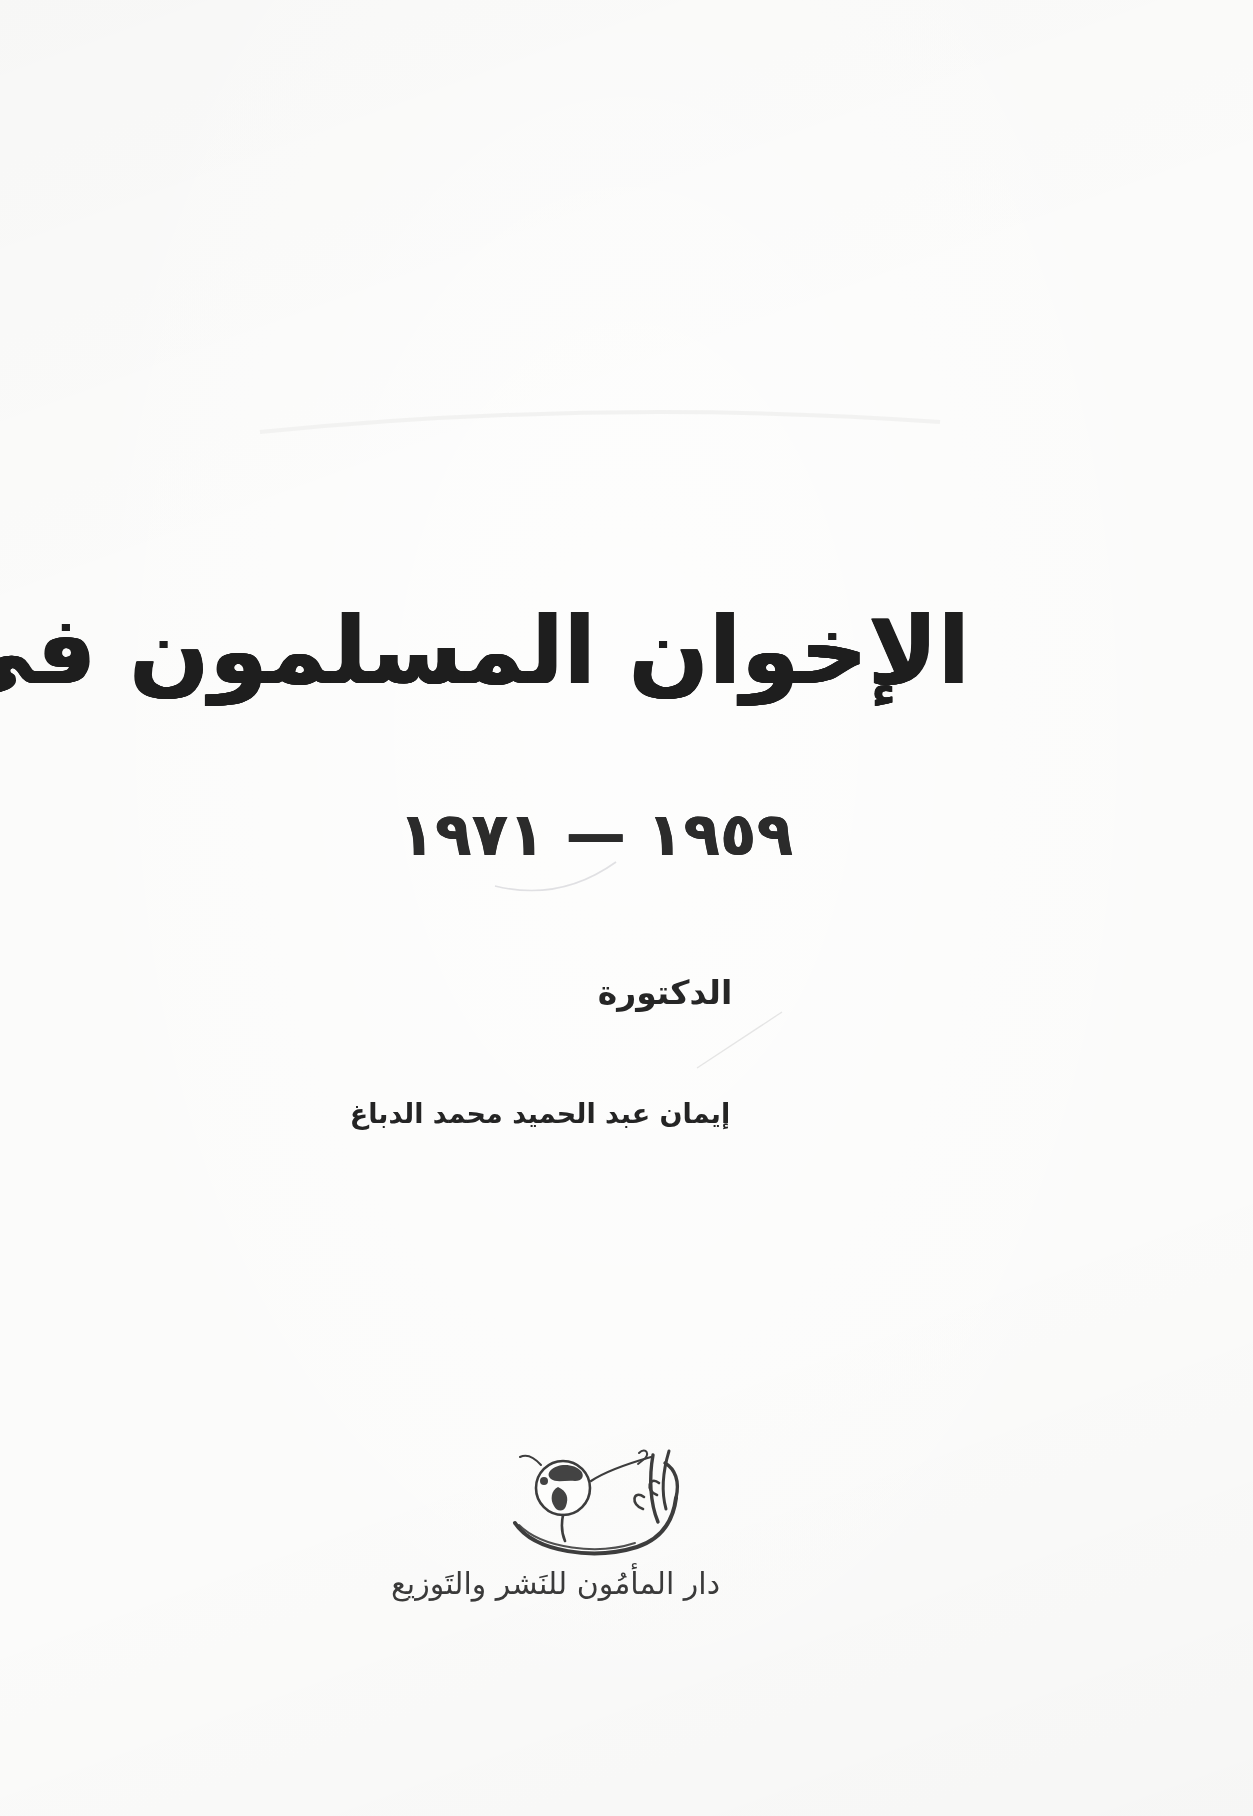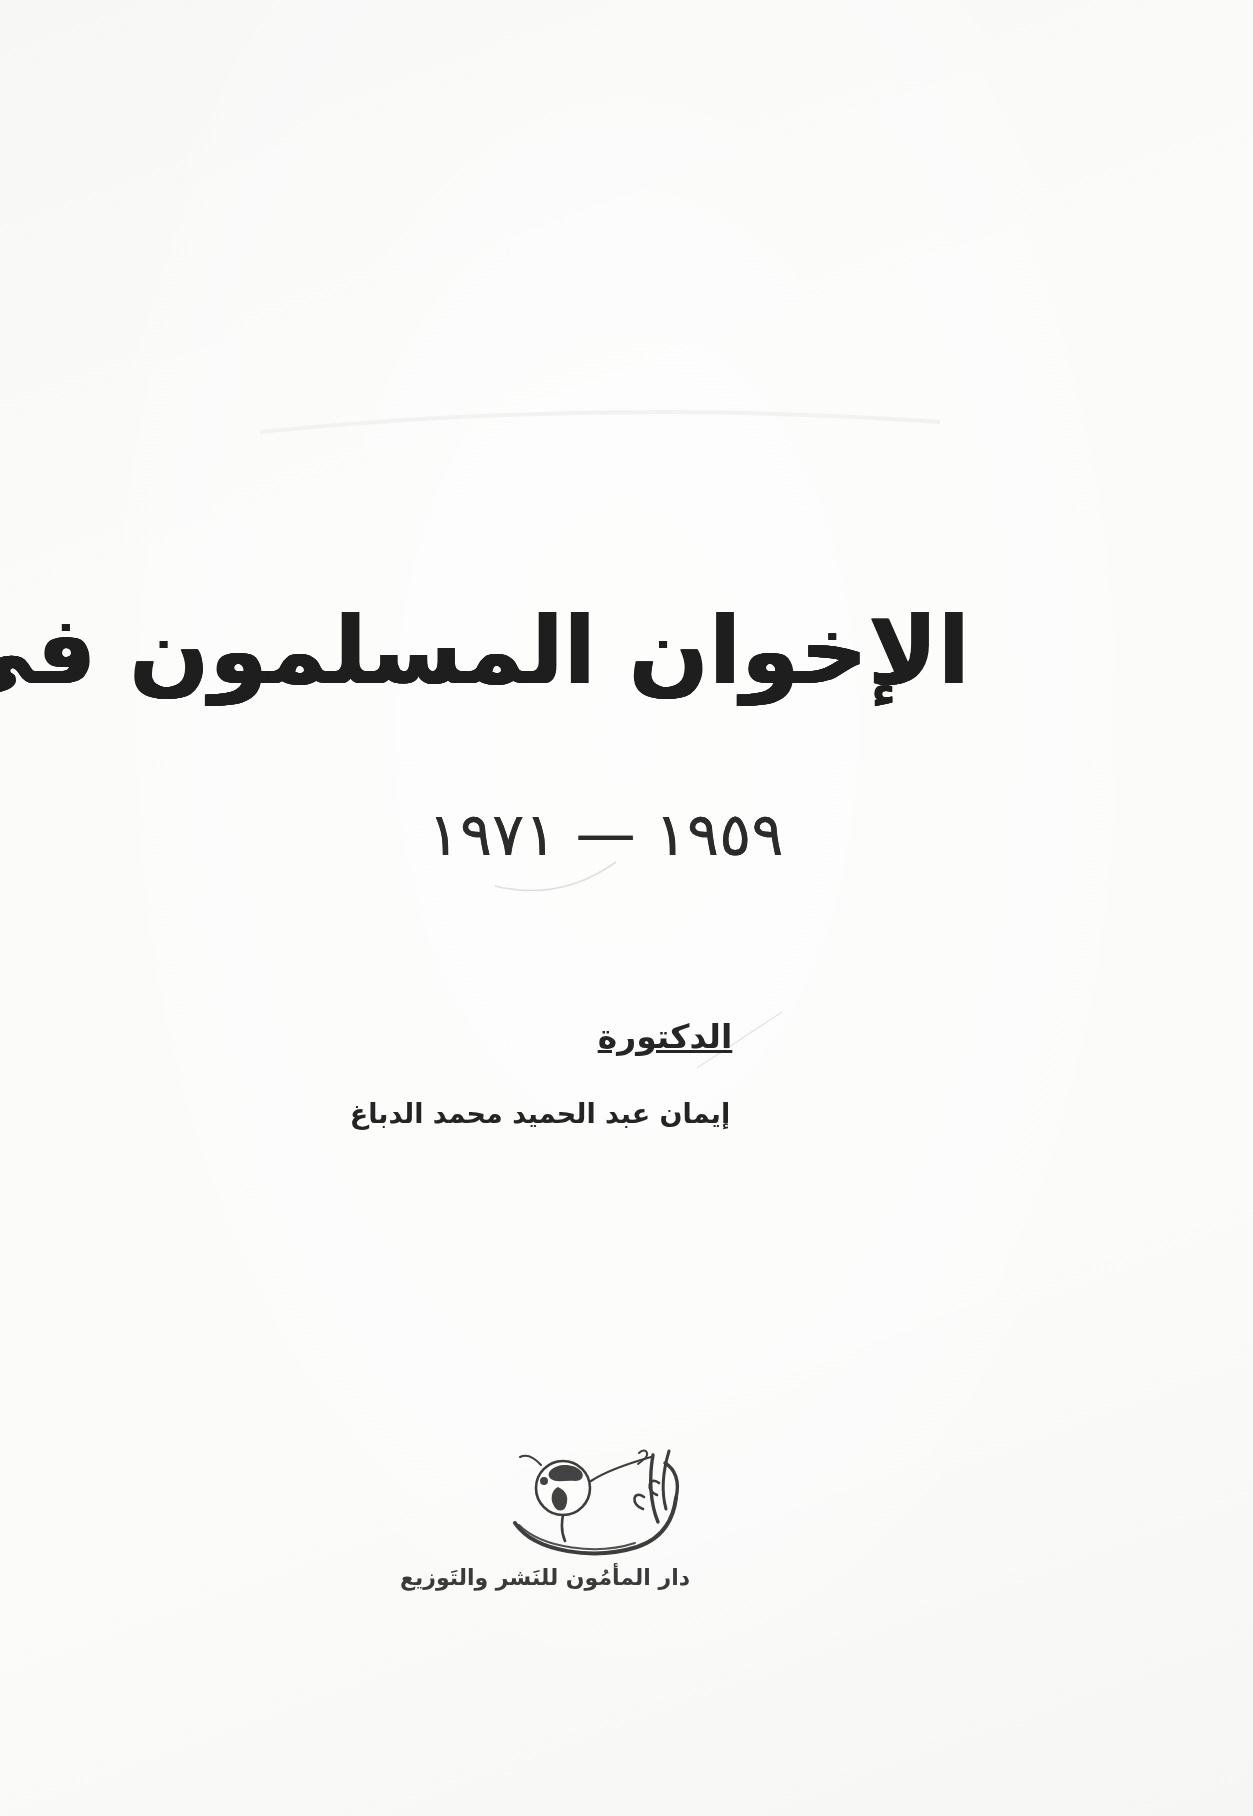--- a/index.html
+++ b/index.html
@@ -25,39 +25,39 @@
   .line{position:absolute; text-align:center; color:var(--ink); white-space:nowrap; direction:rtl;}
   .book-title{
     left:210px; top:578px; width:760px;
     font-size:94px; font-weight:bold; line-height:1.55;
     letter-spacing:0px;
     text-shadow:0.6px 0 currentColor, -0.6px 0 currentColor, 0 0.4px currentColor;
     color:#1e1e1e;
   }
   .years{
     left:418px; top:792px; width:375px;
-    font-size:60px; font-weight:400; line-height:1.4;
+    font-size:60px; font-weight:700; line-height:1.4;
     color:#2b2b2b;
     text-shadow:0.3px 0 currentColor;
   }
   .degree{
-    left:590px; top:1012px; width:150px;
+    left:590px; top:968px; width:150px;
     font-size:33px; font-weight:bold; line-height:1.5;
     color:#262626;
-    text-decoration:underline;
   }
   .author{
     left:275px; top:1094px; width:530px;
     font-size:27px; font-weight:bold; line-height:1.5;
     color:#242424;
   }
   .publisher-name{
     left:370px; top:1560px; width:350px;
-    font-size:22px; font-weight:700; line-height:1.6;
+    font-size:30px; font-weight:400; line-height:1.6;
     color:#3a3a3a;
+    text-align:right;
   }
   .logo{
     position:absolute; left:503px; top:1443px; width:195px; height:122px;
   }
   .artifacts{position:absolute; inset:0; pointer-events:none;}
 </style>
 </head>
 <body>
 
 <div class="page">

